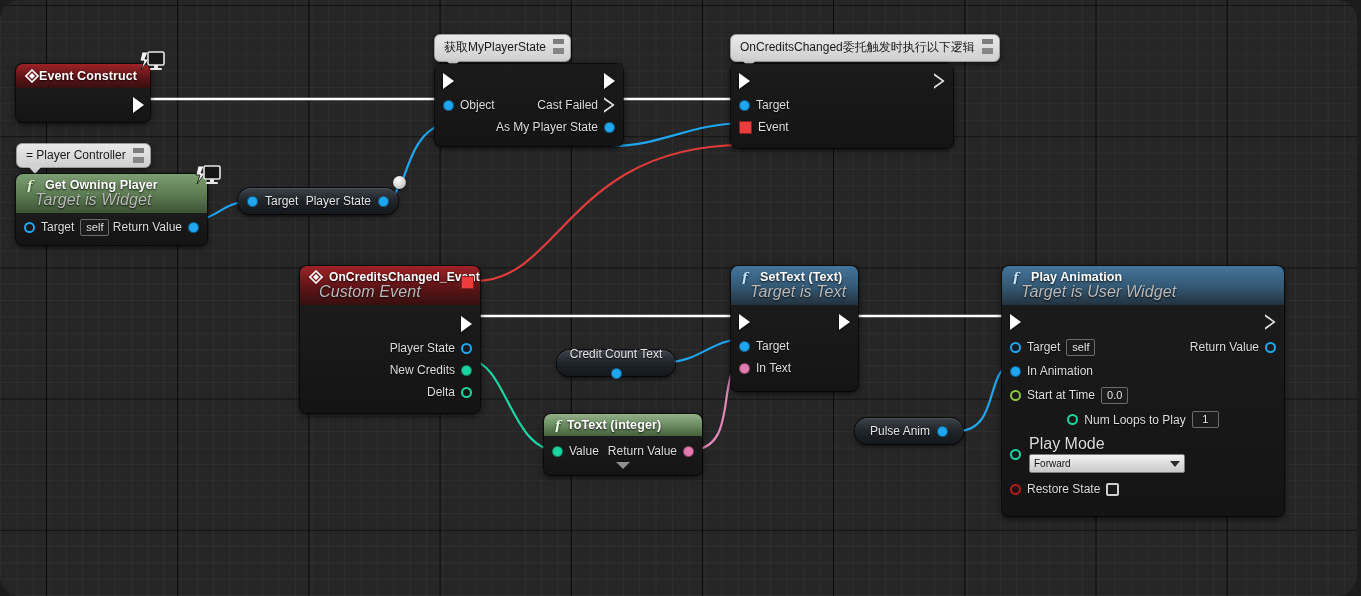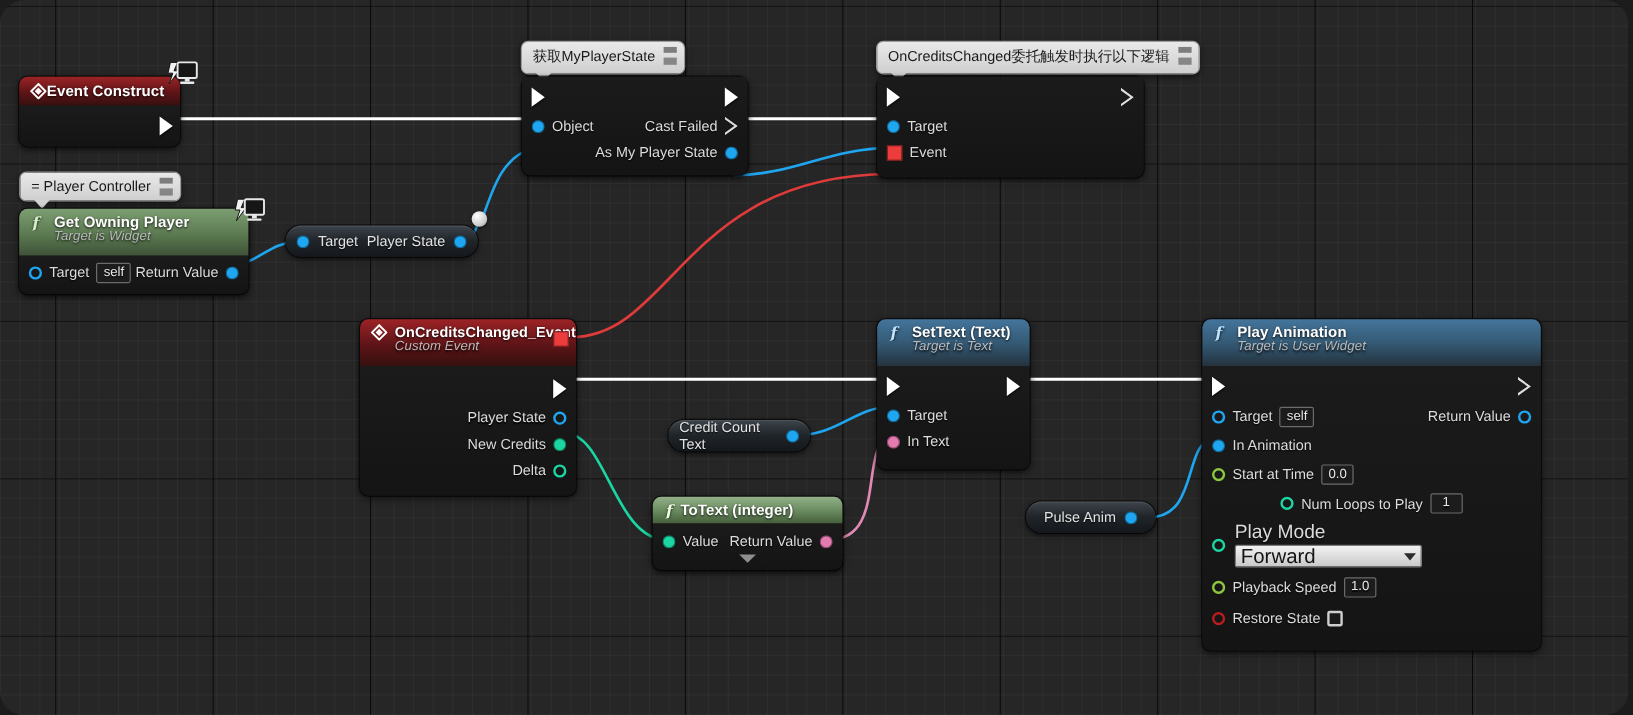--- a/index.html
+++ b/index.html
@@ -43,22 +43,22 @@
     display:flex;align-items:center;
     padding:0 10px 0 8px;
     border-top-left-radius:7px;border-top-right-radius:7px;
     font-size:12.5px;font-weight:bold;
     color:#fff;
     text-shadow:0 1px 2px rgba(0,0,0,.9);
     letter-spacing:.1px;
   }
   .title.two-line{height:36px;align-items:flex-start;padding-top:3px;flex-direction:column;}
   .subtitle{
-    font-size:11px;font-style:italic;font-weight:normal;
-    color:#b9b9b9;margin-left:21px;margin-top:-1px;
+    font-size:16px;font-style:italic;font-weight:normal;
+    color:#b9b9b9;margin-left:11px;margin-top:-1px;
     text-shadow:0 1px 2px rgba(0,0,0,.9);
   }
   .title-row{display:flex;align-items:center;gap:6px;}
   .t-icon{width:15px;height:15px;display:inline-flex;align-items:center;justify-content:center;flex:0 0 auto;}
 
   
   .ttl-red{background:linear-gradient(180deg,#9d2326 0%,#5d1417 55%,#37100f 100%);text-align:right;}
   .ttl-teal{background:linear-gradient(180deg,#1d6b72 0%,#15474c 50%,#17282c 100%);}
   .ttl-blue{background:linear-gradient(180deg,#44759c 0%,#335771 55%,#24323e 100%);}
   .ttl-green{background:linear-gradient(180deg,#7d9d72 0%,#5b7a51 55%,#3e5237 100%);}
@@ -120,21 +120,21 @@
     background:#1a1a1a;border:2px solid #cfcfcf;border-radius:2px;
   }
   .combo-wrap{display:flex;flex-direction:column;gap:1px;padding-left:2px;}
   .combo-label{font-size:16px;color:#dcdcdc;}
   .combo{
     width:146px;height:17px;
     background:linear-gradient(180deg,#f2f2f2 0%,#c9c9c9 100%);
     border:1px solid #7a7a7a;border-radius:2px;
     display:flex;align-items:center;
     padding:0 4px;
-    font-size:17px;color:#141414;
+    font-size:10px;color:#141414;
     text-shadow:none;
   }
   .combo .caret{margin-left:auto;width:0;height:0;border-left:5px solid transparent;border-right:5px solid transparent;border-top:6px solid #2a2a2a;}
 
   
   .pill{
     position:absolute;
     display:flex;align-items:center;
     height:26px;border-radius:13px;
     background:linear-gradient(180deg,#3d444b 0%,#20252a 48%,#14181c 100%);
@@ -390,21 +390,21 @@
       </div>
       <div class="row">
         <span class="right">
           <span>Delta</span>
           <span class="pin-dot hollow c-int"></span>
         </span>
       </div>
     </div>
   </div>
 
-  <div class="pill" style="left:557px;top:350px;width:118px;box-sizing:border-box;justify-content:center;">
+  <div class="pill" style="left:557px;top:350px;width:118px;box-sizing:border-box;justify-content:center;flex-direction:column;">
     <span>Credit Count Text</span>
     <span class="pin-dot solid c-obj"></span>
   </div>
 
   <div class="node" style="left:544px;top:414px;width:158px;">
     <div class="title ttl-greenlt" style="height:22px;">
       <span class="t-icon">
         <svg width="13" height="14" viewBox="0 0 13 14">
             <text x="2" y="12" font-family="DejaVu Serif, serif" font-style="italic" font-size="13" fill="#eaffe0">f</text>
           </svg>
@@ -532,27 +532,20 @@
           <span class="combo-wrap">
             <span class="combo-label">Play Mode</span>
             <span class="combo">
               <span>Forward</span>
               <span class="caret"></span>
             </span>
           </span>
         </span>
       </div>
 
-      <div class="row" style="height:26px;">
-        <span class="left">
-          <span class="pin-dot hollow c-float"></span>
-          <span>Playback Speed</span>
-          <span class="val-box">1.0</span>
-        </span>
-      </div>
 
       <div class="row" style="height:26px;">
         <span class="left">
           <span class="pin-dot hollow c-bool"></span>
           <span>Restore State</span>
           <span class="checkbox"></span>
         </span>
       </div>
     </div>
 

